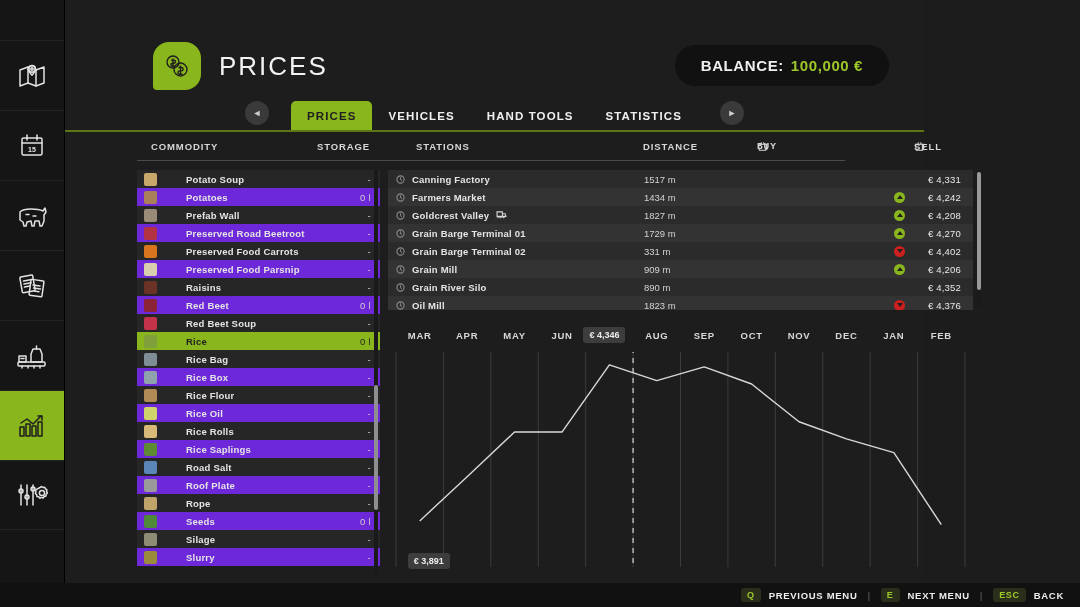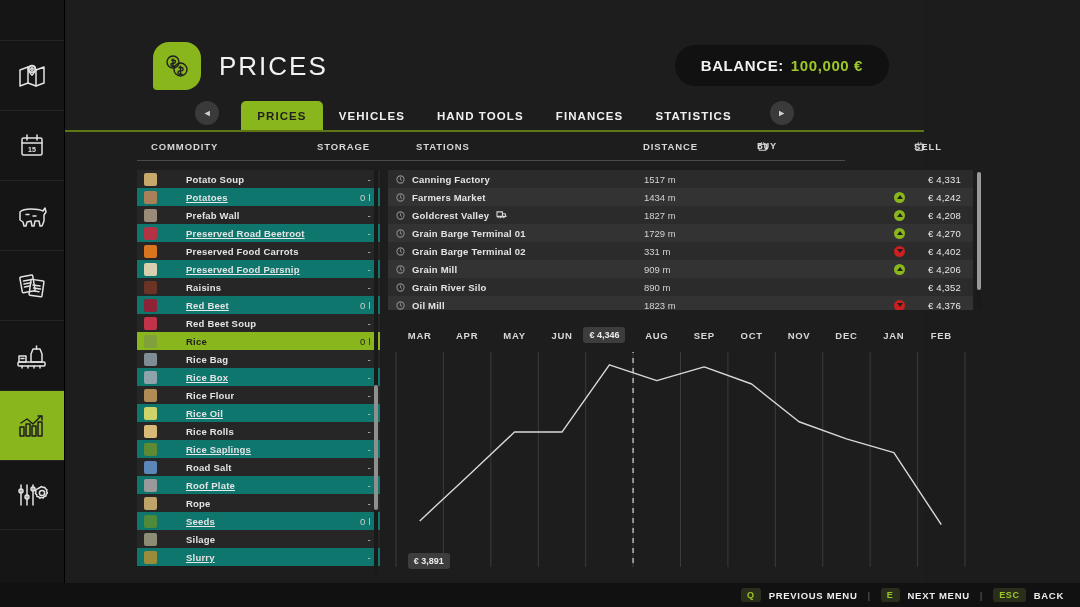--- a/index.html
+++ b/index.html
@@ -82,21 +82,21 @@
   .ch-buy      { left:620px; display:flex; align-items:center; gap:6px;font-family:Liberation Mono, monospace; }
   .ch-sell     { left:777px; display:flex; align-items:center; gap:6px; }
   .basket { stroke:#d7d7d7; fill:none; stroke-width:1.1; }
 
   
   .commodity-panel { position:absolute; left:137px; top:170px; width:243px; height:405px; overflow:hidden; }
   .crow {
     position:relative; height:18px; display:flex; align-items:center;
     background:#262626; margin-bottom:0; padding:0 8px 0 7px;
   }
-  .crow.alt { background:#0f766e;text-decoration:underline; }
+  .crow.alt { background:#6d28d9; }
   .crow.sel { background:#8ab61d; }
   .crow .cicon {
     width:13px; height:13px; border-radius:2px; margin-right:7px; flex:0 0 13px;
   }
   .crow .cname {
     font-size:9.5px; font-weight:bold; color:#e4e4e4; letter-spacing:.2px;
     white-space:nowrap; overflow:hidden;padding-left:22px;
   }
   .crow.sel .cname, .crow.sel .cval { color:#1f1f1f; }
   .crow .cval {
@@ -264,21 +264,20 @@
       <span class="lbl">BALANCE:</span>
       <span class="amt">100,000 €</span>
     </div>
   </div>
 
   <div class="tabbar">
     <div class="tab-arrow left">◄</div>
     <div class="tab active">PRICES</div>
     <div class="tab">VEHICLES</div>
     <div class="tab">HAND TOOLS</div>
-    <div class="tab">FINANCES</div>
     <div class="tab">STATISTICS</div>
     <div class="tab-arrow right">►</div>
   </div>
 
   <div class="colhead">
     <span class="ch-commodity">COMMODITY</span>
     <span class="ch-storage">STORAGE</span>
     <span class="ch-stations">STATIONS</span>
     <span class="ch-distance">DISTANCE</span>
     <span class="ch-buy">

